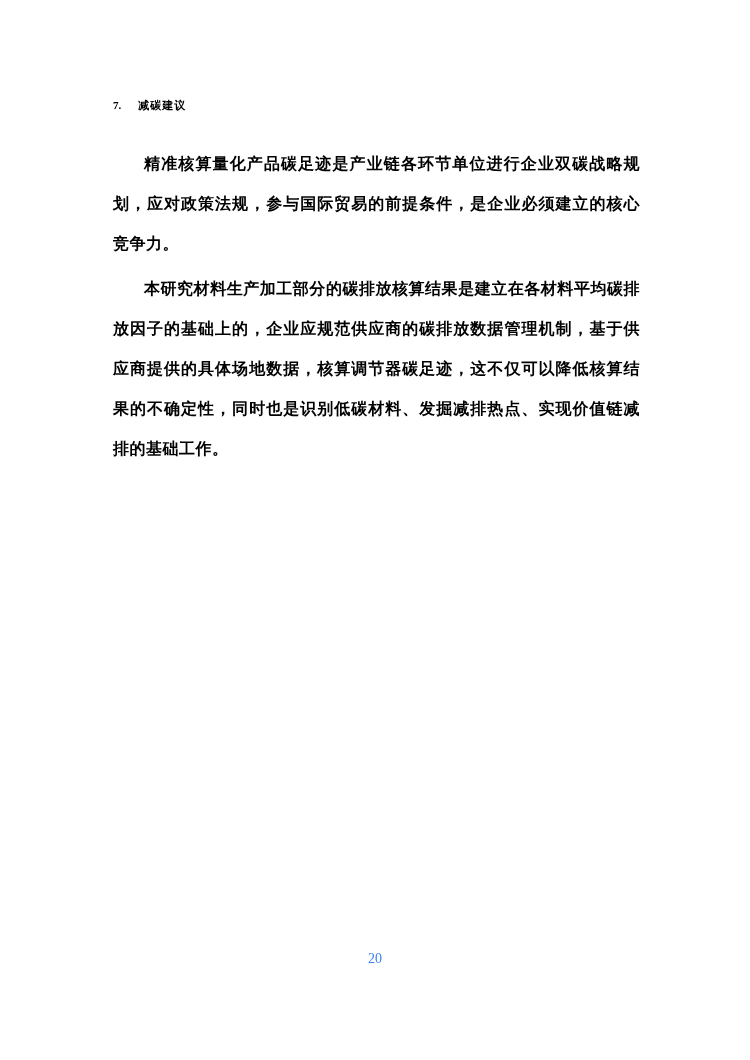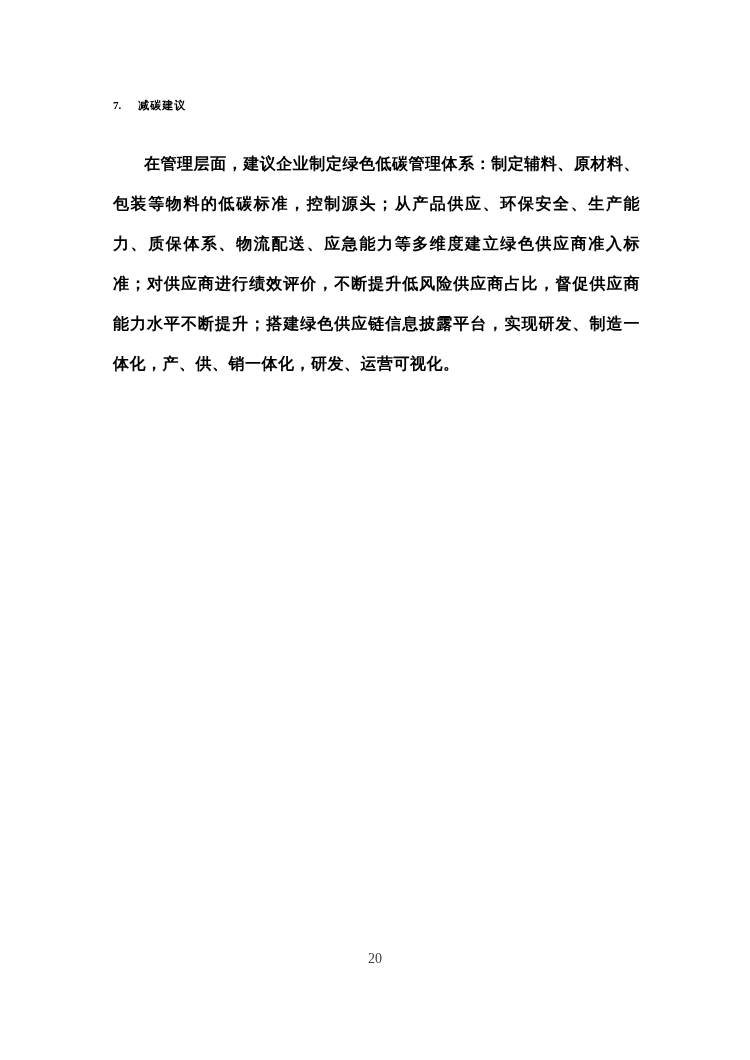--- a/index.html
+++ b/index.html
@@ -49,29 +49,30 @@
   .footer {
     position: absolute;
     left: 0;
     top: 949px;
     width: 100%;
     text-align: center;
   }
   .page-num {
     font-family: "Liberation Serif", serif;
     font-size: 14px;
-    color: #404040;
+    color: #3b82f6;
   }
 </style>
 </head>
 <body>
 
 <div class="page">
   <div class="content">
     <h2 class="heading">
       <span class="h-num">7.</span><span class="h-title">减碳建议</span>
     </h2>
-    <p class="body-para">在管理层面，建议企业制定绿色低碳管理体系：制定辅料、原材料、包装等物料的低碳标准，控制源头；从产品供应、环保安全、生产能力、质保体系、物流配送、应急能力等多维度建立绿色供应商准入标准；对供应商进行绩效评价，不断提升低风险供应商占比，督促供应商能力水平不断提升；搭建绿色供应链信息披露平台，实现研发、制造一体化，产、供、销一体化，研发、运营可视化。</p>
+    <p class="body-para">精准核算量化产品碳足迹是产业链各环节单位进行企业双碳战略规划，应对政策法规，参与国际贸易的前提条件，是企业必须建立的核心竞争力。</p>
+    <p class="body-para">本研究材料生产加工部分的碳排放核算结果是建立在各材料平均碳排放因子的基础上的，企业应规范供应商的碳排放数据管理机制，基于供应商提供的具体场地数据，核算调节器碳足迹，这不仅可以降低核算结果的不确定性，同时也是识别低碳材料、发掘减排热点、实现价值链减排的基础工作。</p>
   </div>
   <div class="footer">
     <span class="page-num">20</span>
   </div>
 </div>
 
 </body></html>

